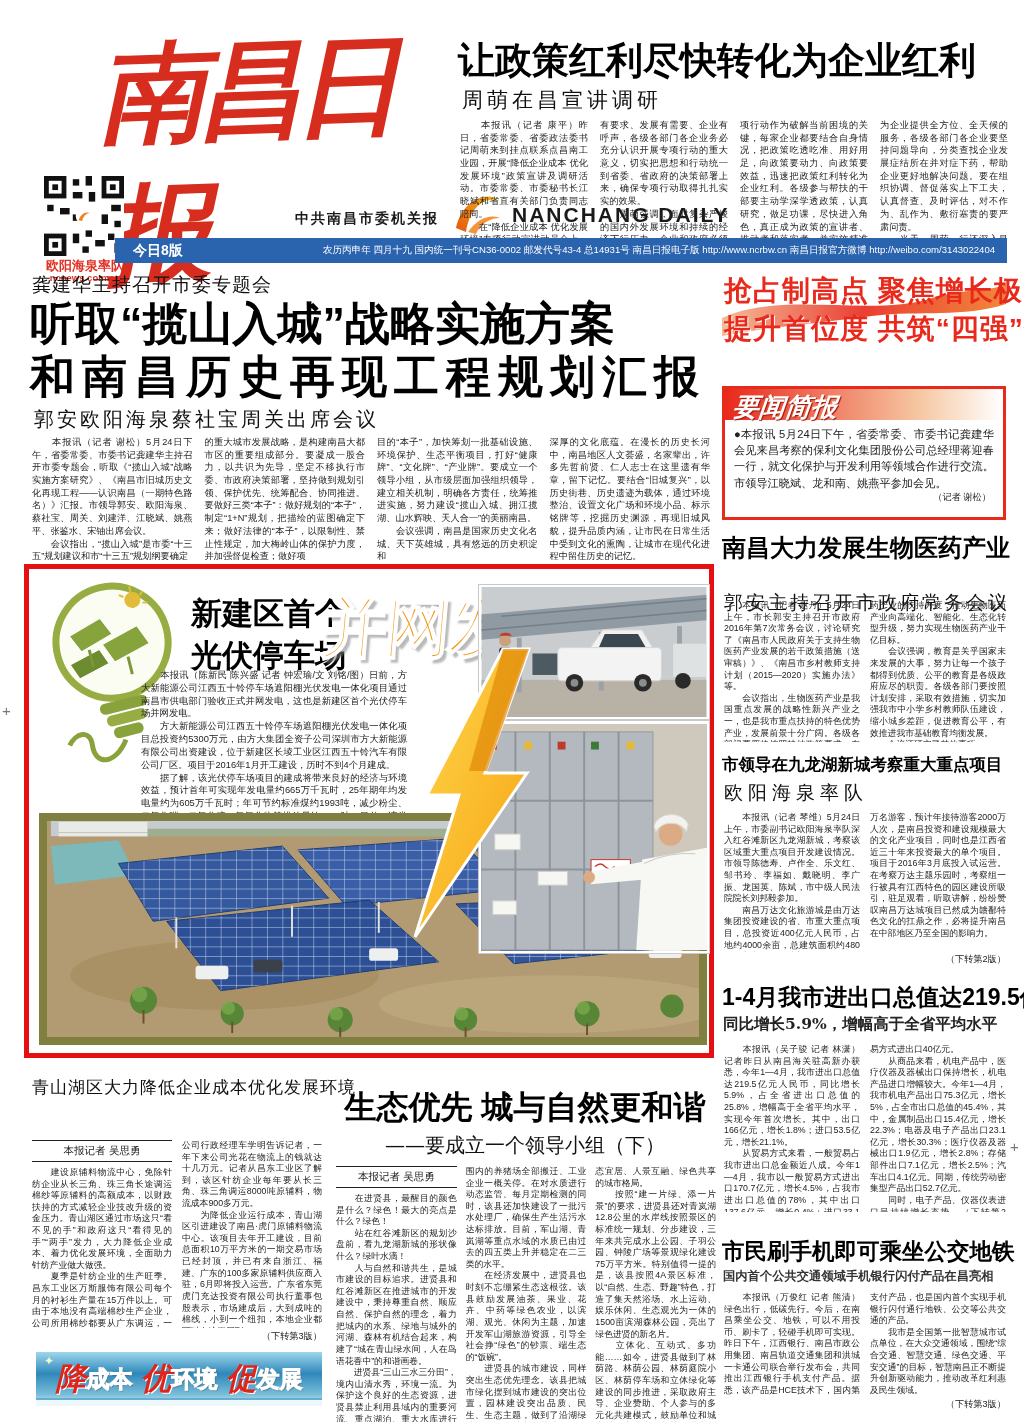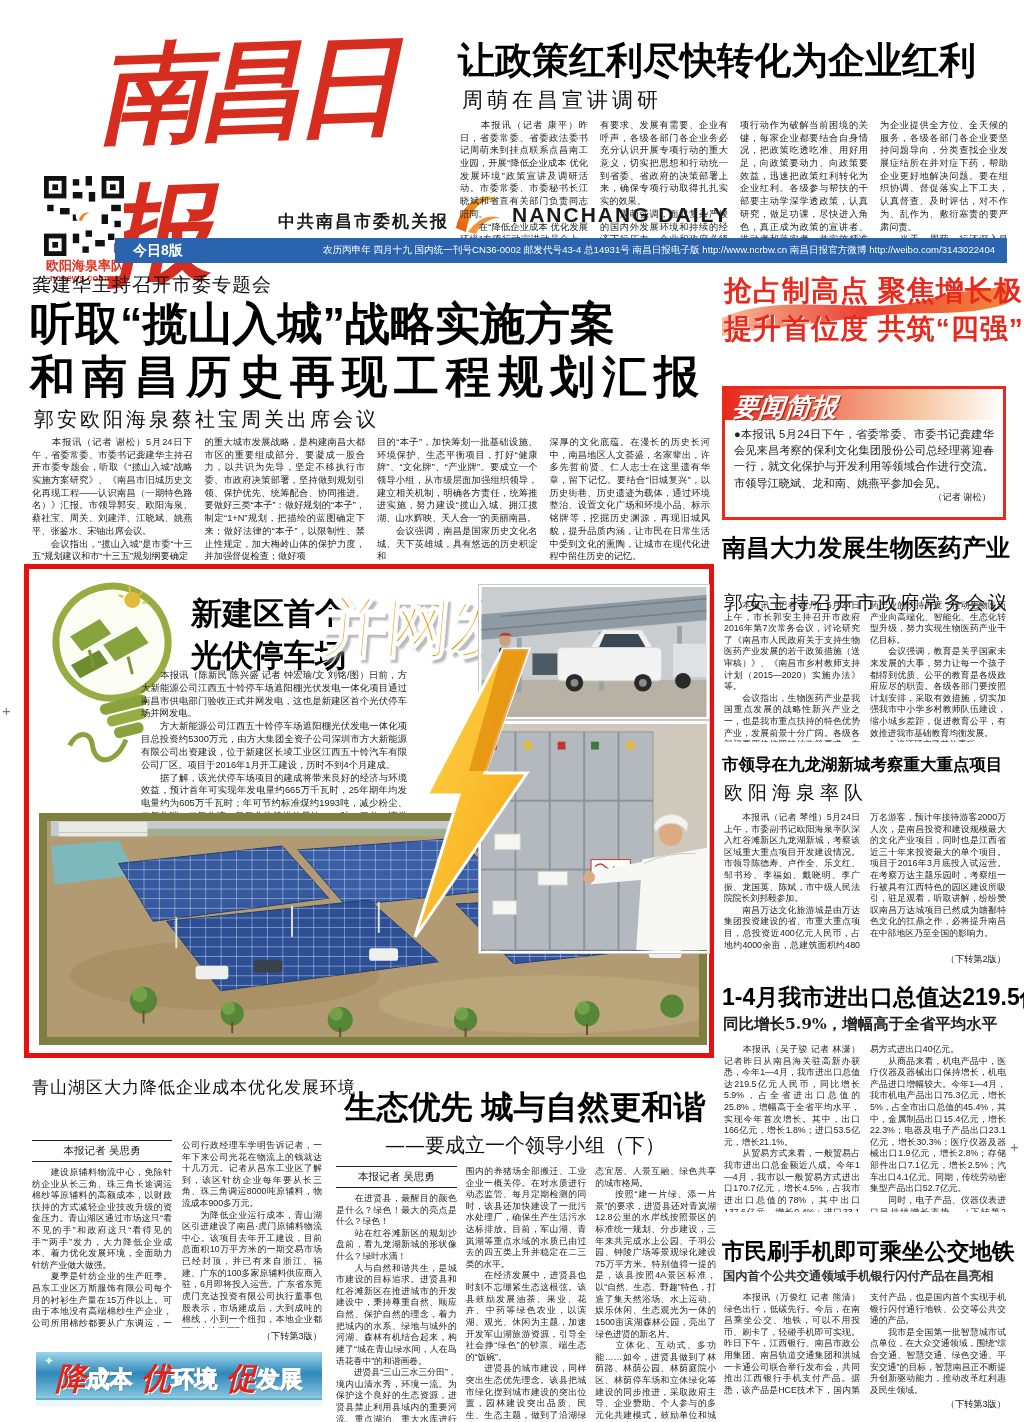--- a/index.html
+++ b/index.html
@@ -75,21 +75,21 @@
           <rect x="20.6" y="2.6" width="1.8" height="1.8"></rect>
           <rect x="2.6" y="20.6" width="1.8" height="1.8"></rect>
         </g>
       <circle cx="12.5" cy="12.5" r="2.6" fill="#fff"></circle>
         <path d="M10.8 13.8 Q12 10.8 14.4 11.6 Q12.6 11.6 11.9 14.1 Z" fill="#f0821c"></path>
     </svg>
   </div>
   <div class="abs" style="left:42px;top:257px;width:86px;text-align:center;font-weight:bold;color:#e03022;font-size:13px;">欧阳海泉率队</div>
   <div class="abs" style="left:42px;top:272px;width:86px;text-align:center;font-weight:bold;color:#e03022;font-size:9.5px;">ncnews.com.cn</div>
 
-  <div class="abs" style="left:278px;top:210px;font-size:17px;font-weight:bold;letter-spacing:2px;">中共南昌市委机关报</div>
+  <div class="abs" style="left:295px;top:210px;font-size:14px;font-weight:bold;letter-spacing:2px;">中共南昌市委机关报</div>
 
   <div class="abs" style="left:450px;top:188px;width:52px;height:48px;">
     <svg width="52" height="48" viewBox="0 0 52 48">
       <defs>
           <linearGradient id="og" x1="0" y1="1" x2="1" y2="0">
         <stop offset="0" stop-color="#e4570f"></stop>
             <stop offset="1" stop-color="#f6b41c"></stop>
           </linearGradient>
         </defs>
       <path d="M6 40 C12 12 38 2 49 13 C36 8 20 18 16 44 Z" fill="url(#og)"></path>

